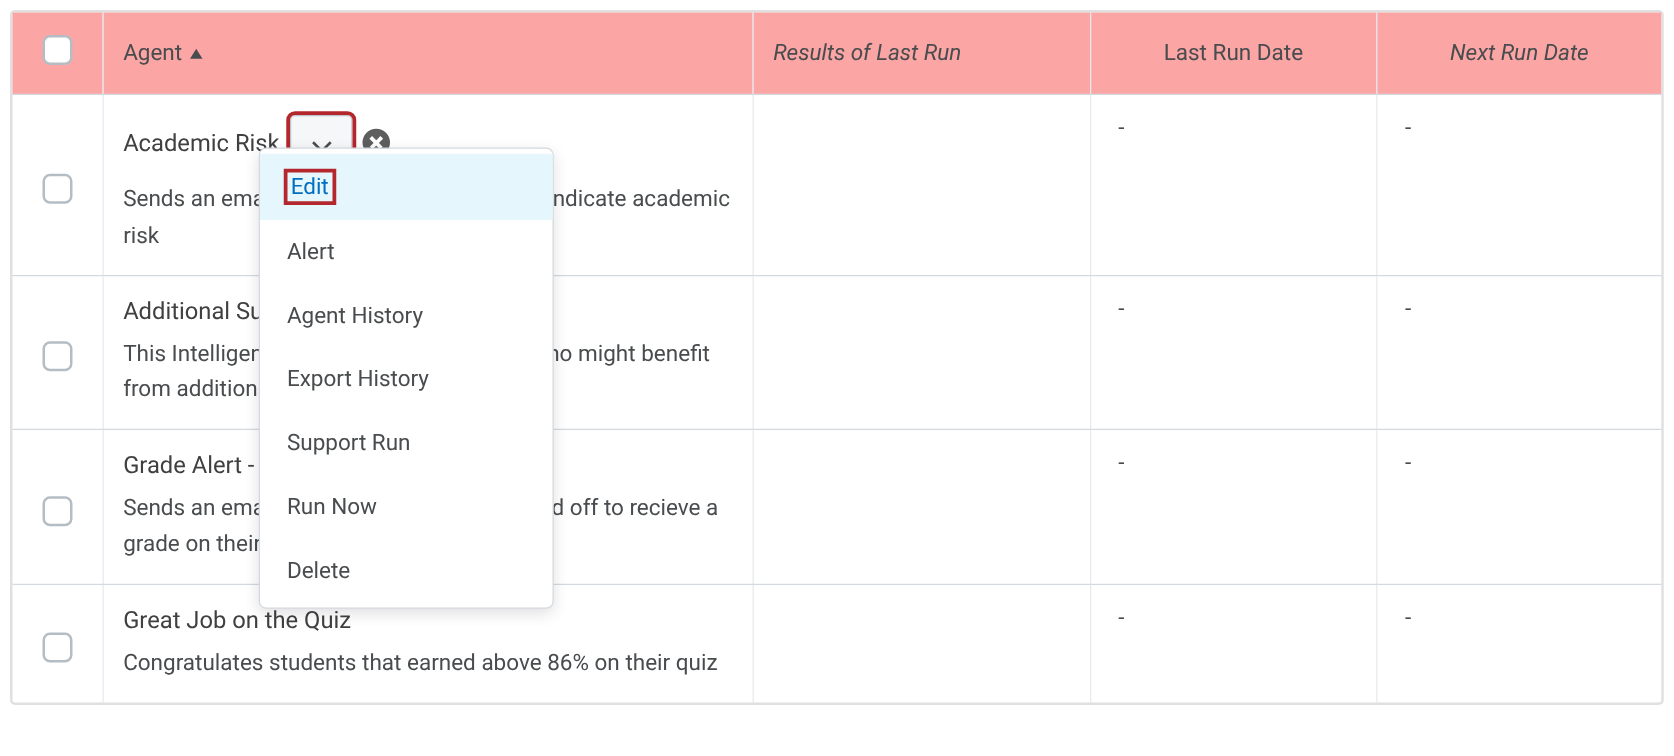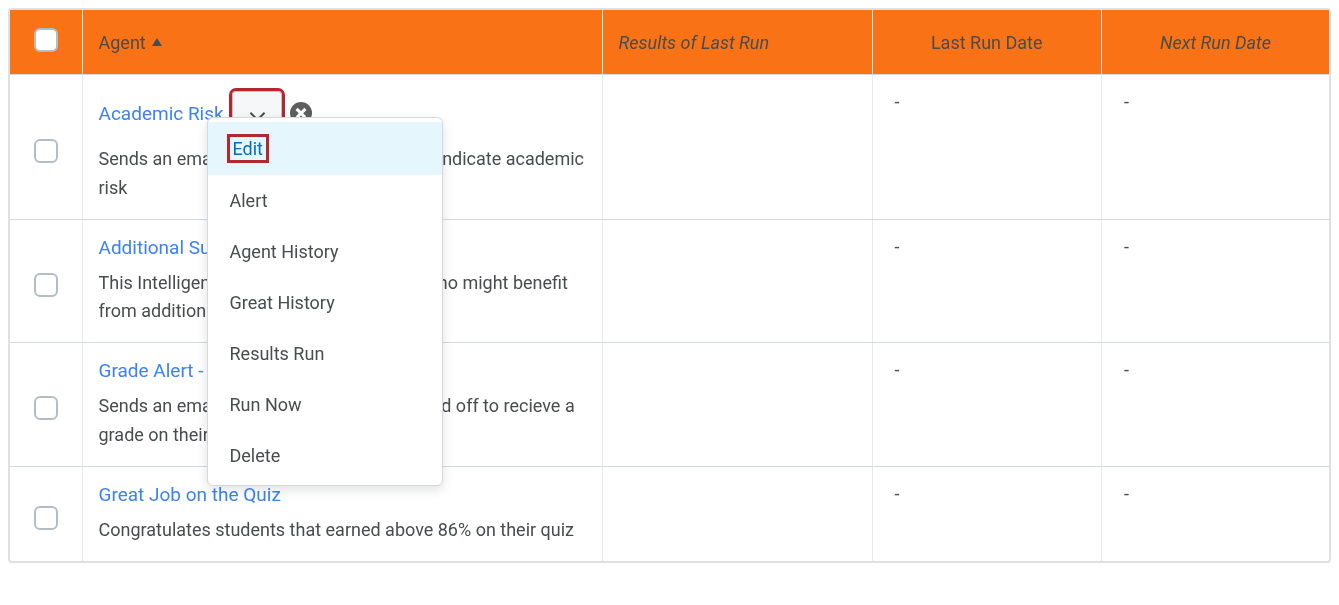--- a/index.html
+++ b/index.html
@@ -19,21 +19,21 @@
       border-radius: 4px;
       overflow: visible;
     }
     
     table {
       width: 100%;
       border-collapse: collapse;
     }
     
     thead tr {
-      background: #f97316;
+      background: #fca5a5;
     }
     
     th {
       text-align: left;
       padding: 18px 16px;
       font-weight: 400;
       font-size: 18px;
       color: #494c4e;
       border-bottom: 1px solid #d3d9de;
       border-right: 1px solid #e5eaef;
@@ -125,21 +125,21 @@
     }
     
     .agent-title-row {
       display: flex;
       align-items: center;
       gap: 8px;
       margin-bottom: 10px;
     }
     
     .agent-link {
-      color: #3b82f6;
+      color: #404040;
       text-decoration: none;
       font-size: 19px;
       cursor: pointer;
     }
     
     .chevron-btn {
       width: 50px;
       height: 44px;
       border: 1px solid #bcc4cb;
       background: #f5f7f9;
@@ -282,22 +282,22 @@
             <span class="disabled-icon"></span>
           </div>
           <div class="agent-desc">Sends an email to the student's Advisor to indicate academic risk</div>
 
           <div class="dropdown-menu">
             <div class="dropdown-item active">
               <span class="edit-highlight">Edit</span>
             </div>
             <div class="dropdown-item">Alert</div>
             <div class="dropdown-item">Agent History</div>
-            <div class="dropdown-item">Great History</div>
-            <div class="dropdown-item">Results Run</div>
+            <div class="dropdown-item">Export History</div>
+            <div class="dropdown-item">Support Run</div>
             <div class="dropdown-item">Run Now</div>
             <div class="dropdown-item">Delete</div>
           </div>
         </td>
         <td class="col-results"></td>
         <td class="col-lastrun">-</td>
         <td class="col-nextrun">-</td>
       </tr>
 
       <tr>

